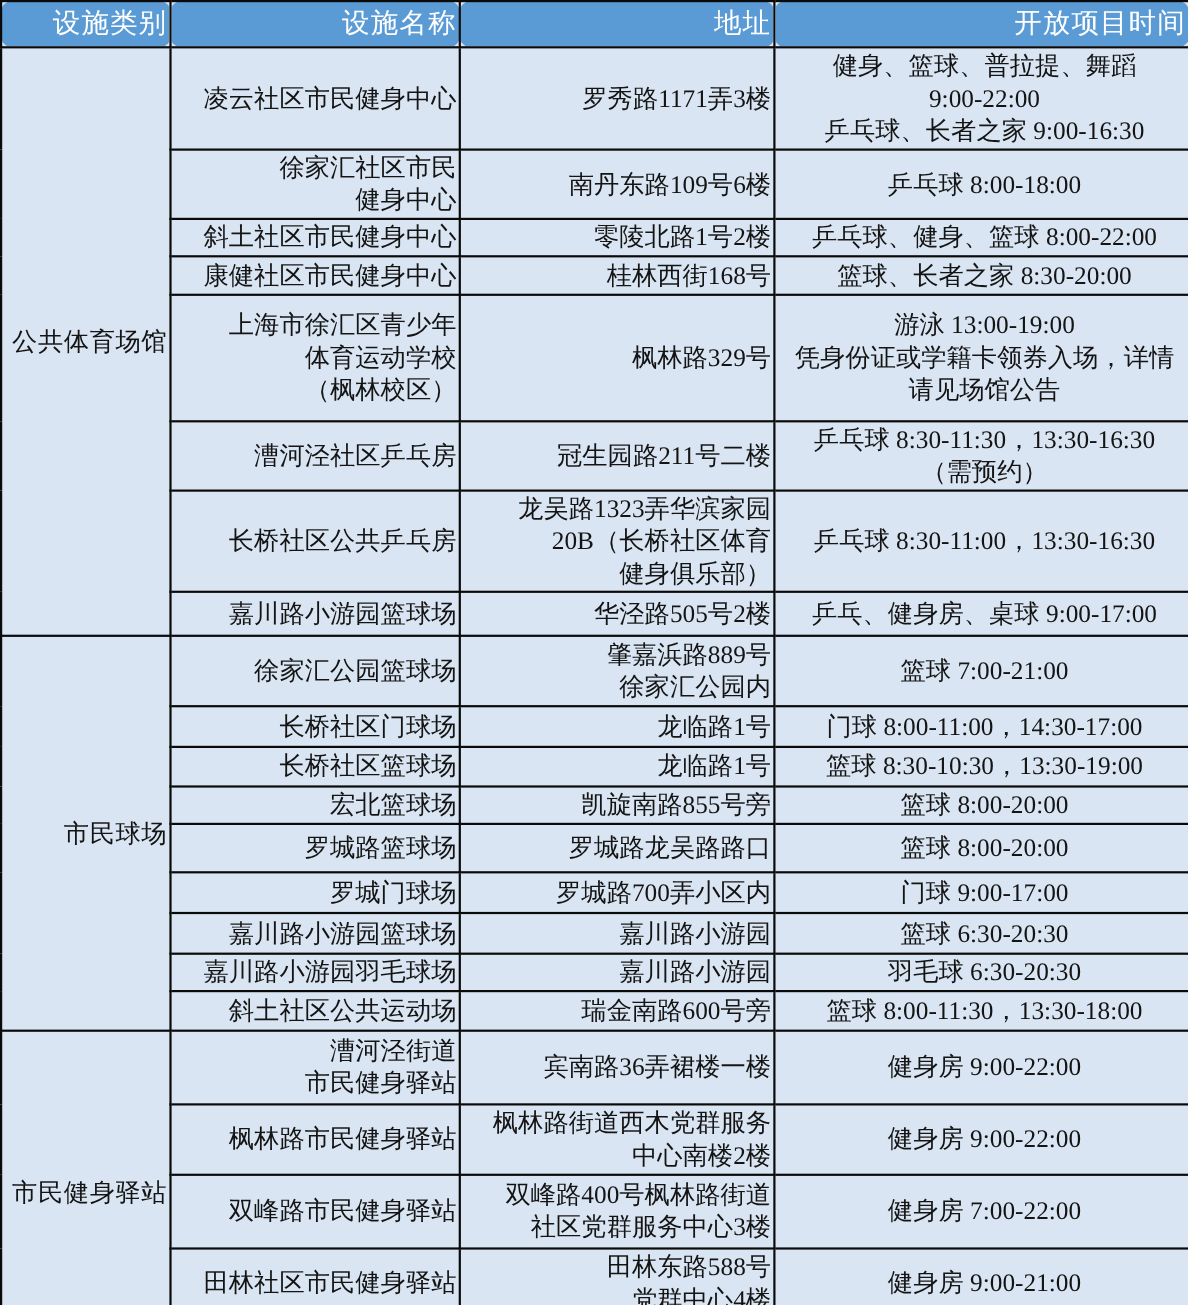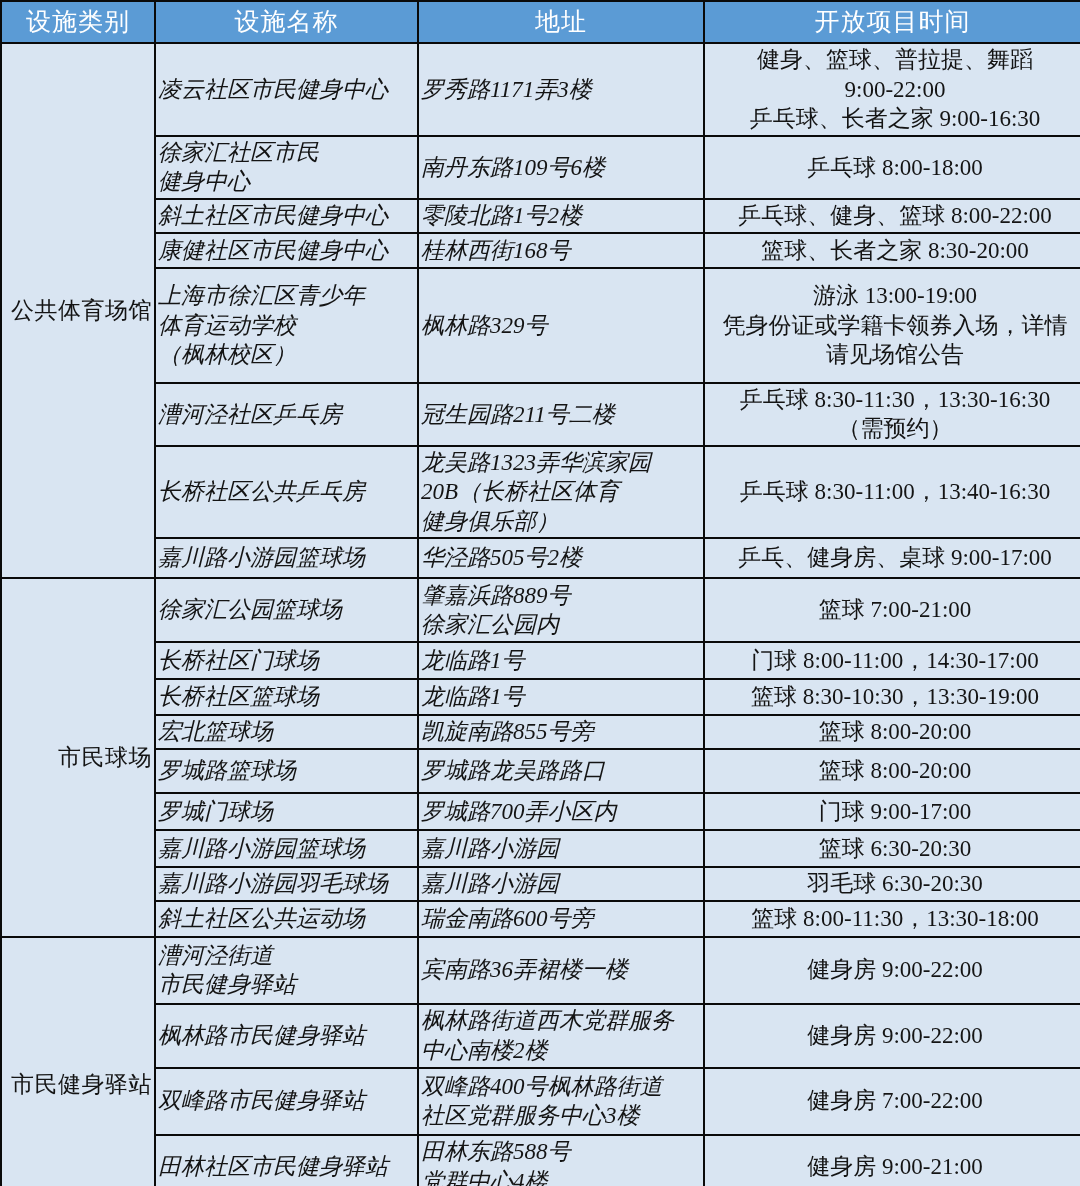--- a/index.html
+++ b/index.html
@@ -19,36 +19,36 @@
     white-space: pre-line;
     line-height: 1.28;
     overflow: hidden;
     padding: 1px 2px;
   }
   th {
     background: #5b9bd5;
     color: #ffffff;
     font-weight: normal;
     font-size: 25px;
-    text-align: center;
+    text-align: right;
     letter-spacing: 1px;
+    border-radius: 10px;
   }
   td {
     font-size: 23px;
     color: #141414;
   }
   td.cat {
     text-align: right;
     vertical-align: middle;
     letter-spacing: 0.5px;
   }
   td.name, td.addr {
-    text-align: left;
+    text-align: right;
     vertical-align: middle;
-    font-style: italic;
   }
   td.time {
     text-align: center;
     vertical-align: middle;
     padding-left: 9px;
     padding-right: 4px;
   }
 </style>
 </head>
 <body>
@@ -107,21 +107,21 @@
       <td class="name">漕河泾社区乒乓房</td>
       <td class="addr">冠生园路211号二楼</td>
       <td class="time">乒乓球 8:30-11:30，13:30-16:30
 （需预约）</td>
     </tr>
     <tr style="height:79px">
       <td class="name">长桥社区公共乒乓房</td>
       <td class="addr">龙吴路1323弄华滨家园
 20B（长桥社区体育
 健身俱乐部）</td>
-      <td class="time">乒乓球 8:30-11:00，13:40-16:30</td>
+      <td class="time">乒乓球 8:30-11:00，13:30-16:30</td>
     </tr>
     <tr style="height:40px">
       <td class="name">嘉川路小游园篮球场</td>
       <td class="addr">华泾路505号2楼</td>
       <td class="time">乒乓、健身房、桌球 9:00-17:00</td>
     </tr>
 
     <tr style="height:64px">
       <td class="cat" rowspan="9">市民球场</td>
       <td class="name">徐家汇公园篮球场</td>

